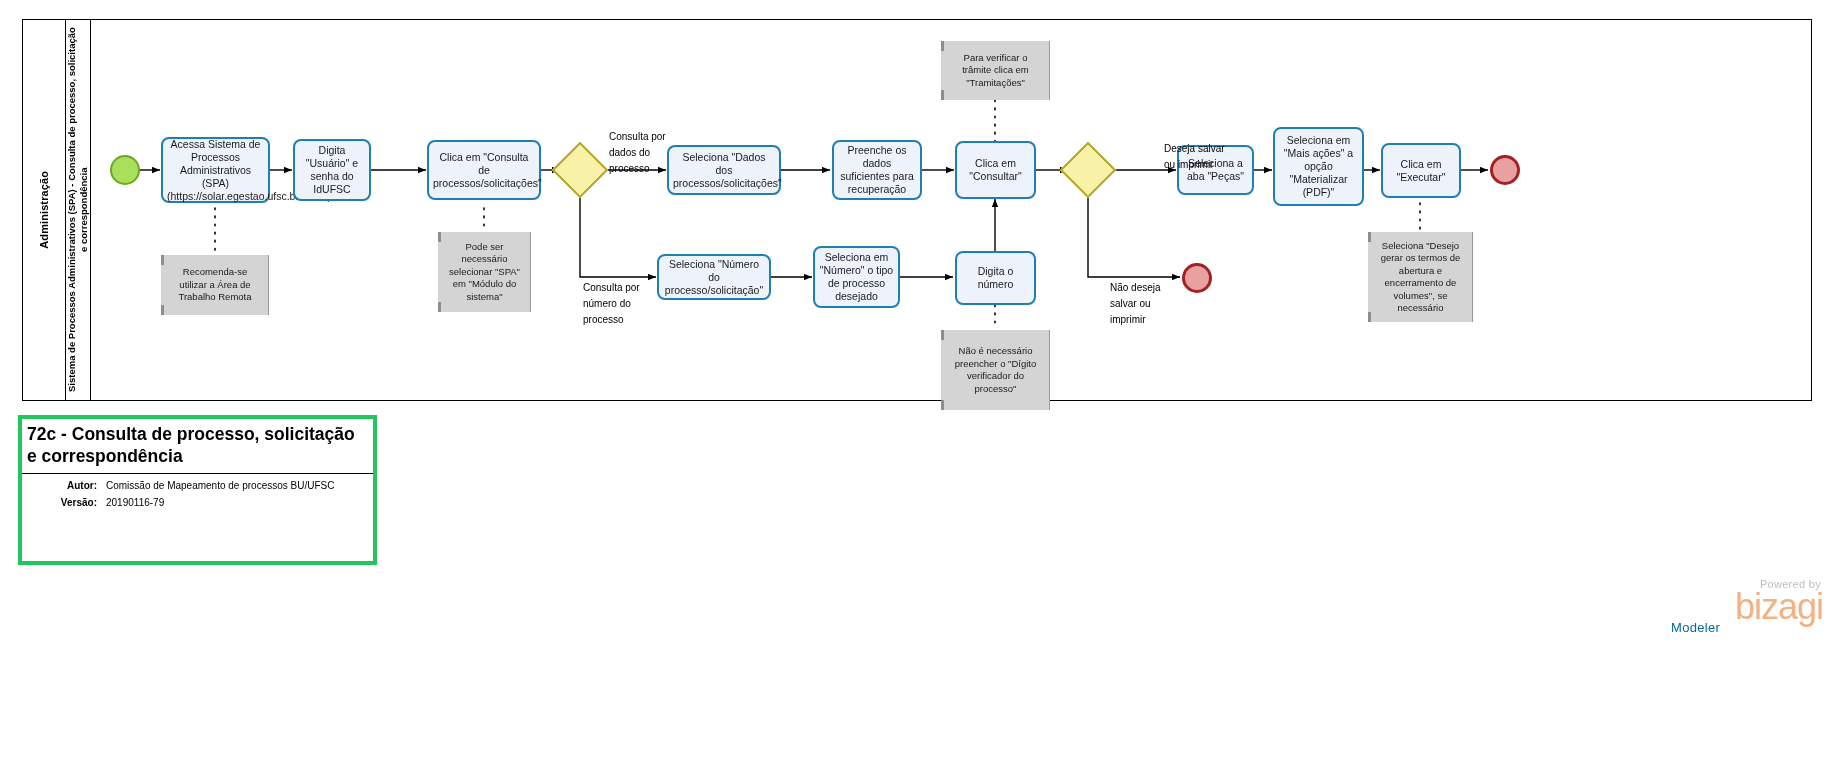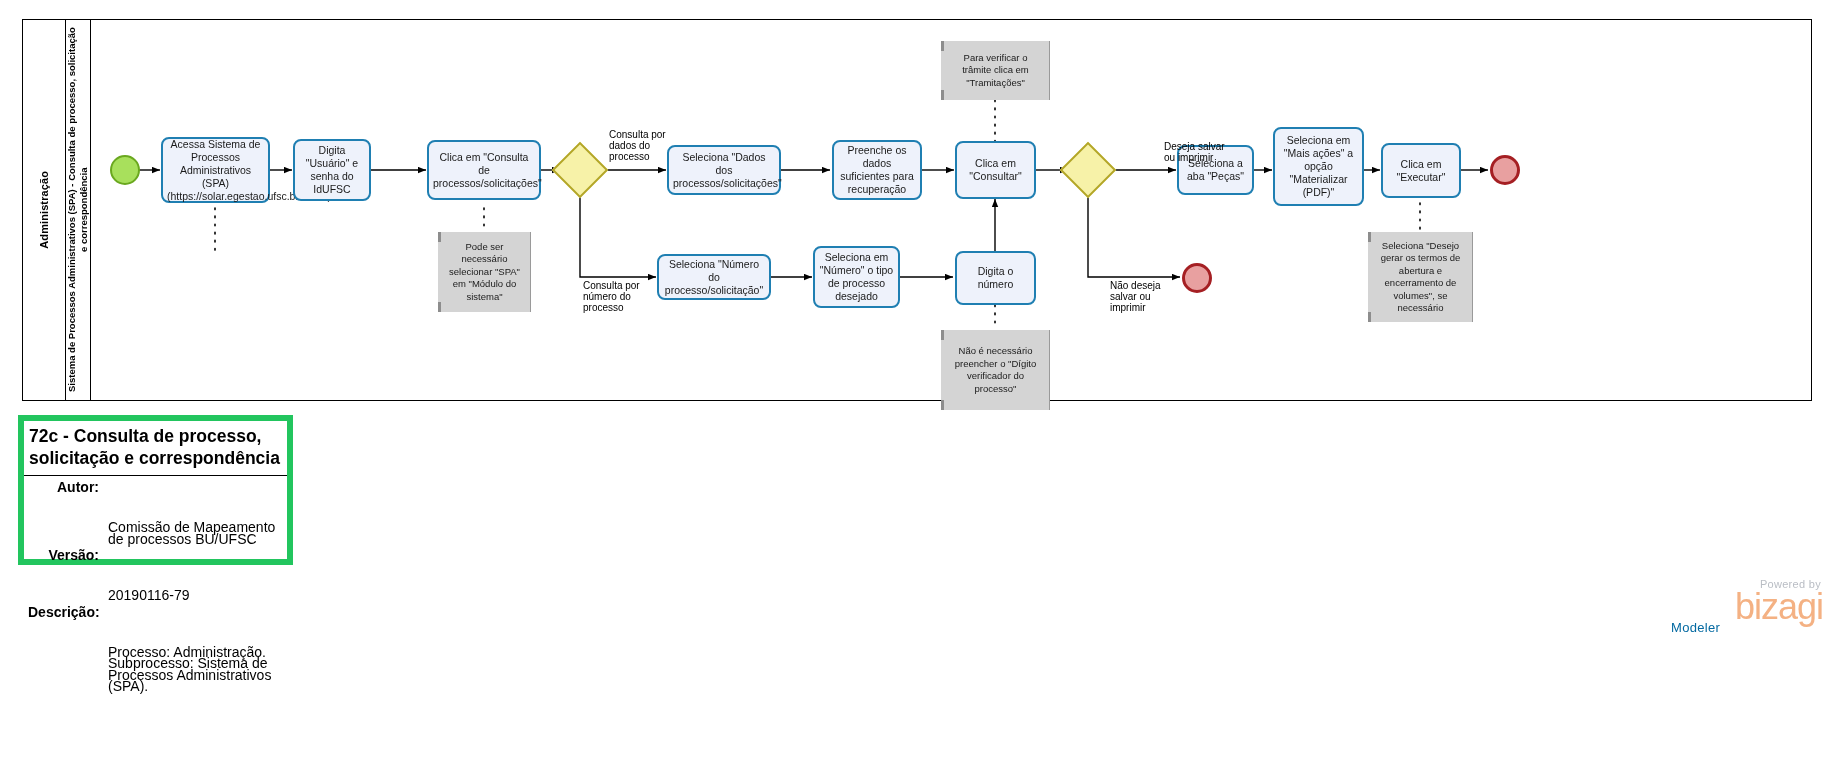--- a/index.html
+++ b/index.html
@@ -118,64 +118,64 @@
     background: #8d8d8d;
   }
   .annot::before { top: 0; }
   .annot::after  { bottom: 0; }
   .annot span { display: block; width: 100%; }
 
   
   .edge-label {
     position: absolute;
     font-size: 10px;
-    line-height: 11px;
+    line-height: 16px;
     color: #000;
     white-space: pre-line;
   }
 
   svg.wires {
     position: absolute;
     left: 0; top: 0;
     width: 1836px; height: 757px;
     pointer-events: none;
   }
 
   
   .infobox {
     position: absolute;
     left: 18px; top: 415px;
-    width: 275px; height: 150px;
-    border: 6px solid #22c55e;
+    width: 359px; height: 150px;
+    border: 4px solid #22c55e;
     background: #fff;
   }
   .infobox-title {
     border-bottom: 1px solid #000;
     padding: 4px 5px 6px 5px;
     font-size: 17.5px;
     font-weight: bold;
     line-height: 22px;
     color: #000;
   }
   .info-rows { padding: 6px 4px 4px 4px; }
   .info-row {
     display: flex;
-    font-size: 14px;
+    font-size: 10px;
     line-height: 11.5px;
     margin-bottom: 5px;
   }
   .info-label {
     width: 80px;
     text-align: right;
     font-weight: bold;
     padding-right: 9px;
     color: #000;
     flex: none;
   }
-  .info-value { color: #000; white-space: pre-line; margin-top: 40px; }
+  .info-value { color: #000; white-space: pre-line; }
 
   
   .bizagi {
     position: absolute;
     left: 1663px; top: 578px;
     width: 160px; height: 48px;
     text-align: right;
   }
   .bz-powered {
     font-size: 11px;
@@ -316,20 +316,23 @@
   </div>
 
   <div class="node task" style="left:1273px; top:127px; width:91px; height:79px;">
     <span>Seleciona em "Mais ações" a opção "Materializar (PDF)"</span>
   </div>
 
   <div class="node task" style="left:1381px; top:143px; width:80px; height:55px;">
     <span>Clica em "Executar"</span>
   </div>
 
+  <div class="node annot" style="left:161px; top:255px; width:108px; height:60px;">
+    <span>Recomenda-se utilizar a Área de Trabalho Remota</span>
+  </div>
 
   <div class="node annot" style="left:438px; top:232px; width:93px; height:80px;">
     <span>Pode ser necessário selecionar "SPA" em "Módulo do sistema"</span>
   </div>
 
   <div class="node annot" style="left:941px; top:41px; width:109px; height:59px;">
     <span>Para verificar o trâmite clica em "Tramitações"</span>
   </div>
 
   <div class="node annot" style="left:941px; top:330px; width:109px; height:80px;">
@@ -352,26 +355,20 @@
     <div class="infobox-title">72c - Consulta de processo, solicitação e correspondência</div>
     <div class="info-rows">
       <div class="info-row">
         <div class="info-label">Autor:</div>
         <div class="info-value">Comissão de Mapeamento de processos BU/UFSC</div>
       </div>
       <div class="info-row">
         <div class="info-label">Versão:</div>
         <div class="info-value">20190116-79</div>
       </div>
-      <div class="info-row">
-        <div class="info-label">Descrição:</div>
-        <div class="info-value">Processo: Administração.
-Subprocesso: Sistema de Processos Administrativos
-(SPA).</div>
-      </div>
     </div>
   </div>
 
   <div class="bizagi">
     <div class="bz-powered">Powered by</div>
     <div class="bz-name">bizagi</div>
     <div class="bz-modeler">Modeler</div>
   </div>
 
 </div>

